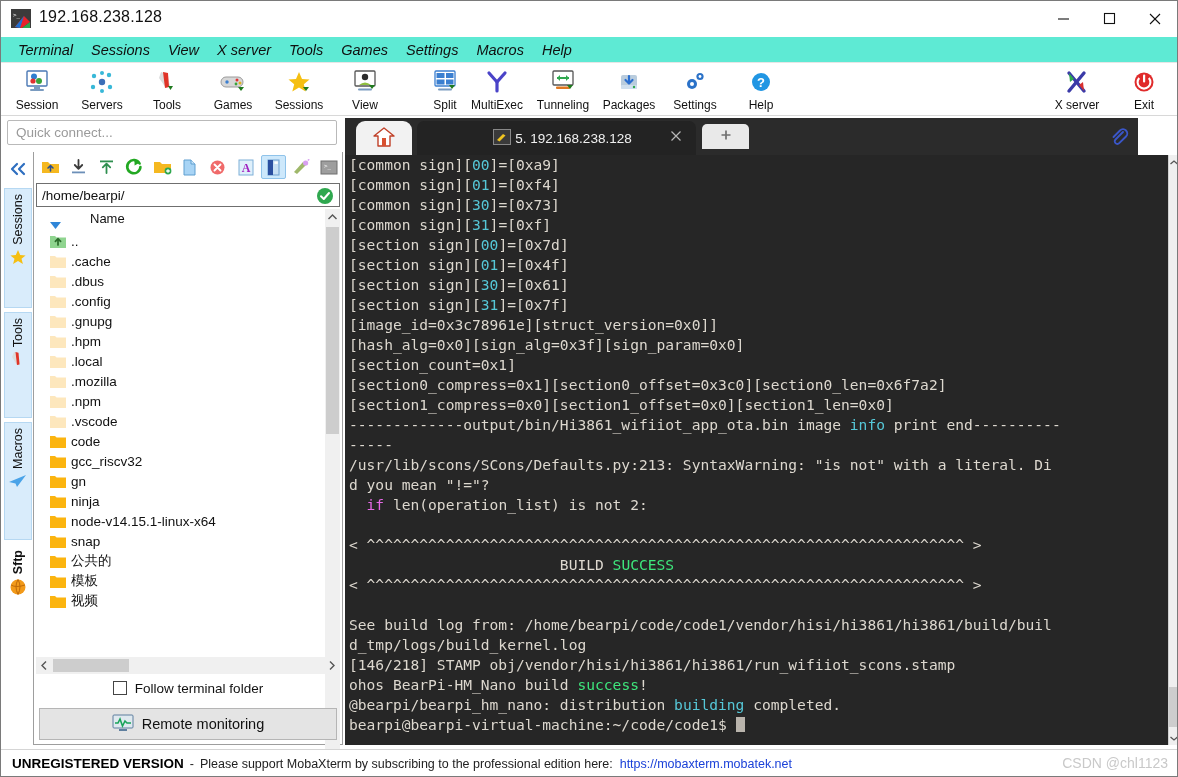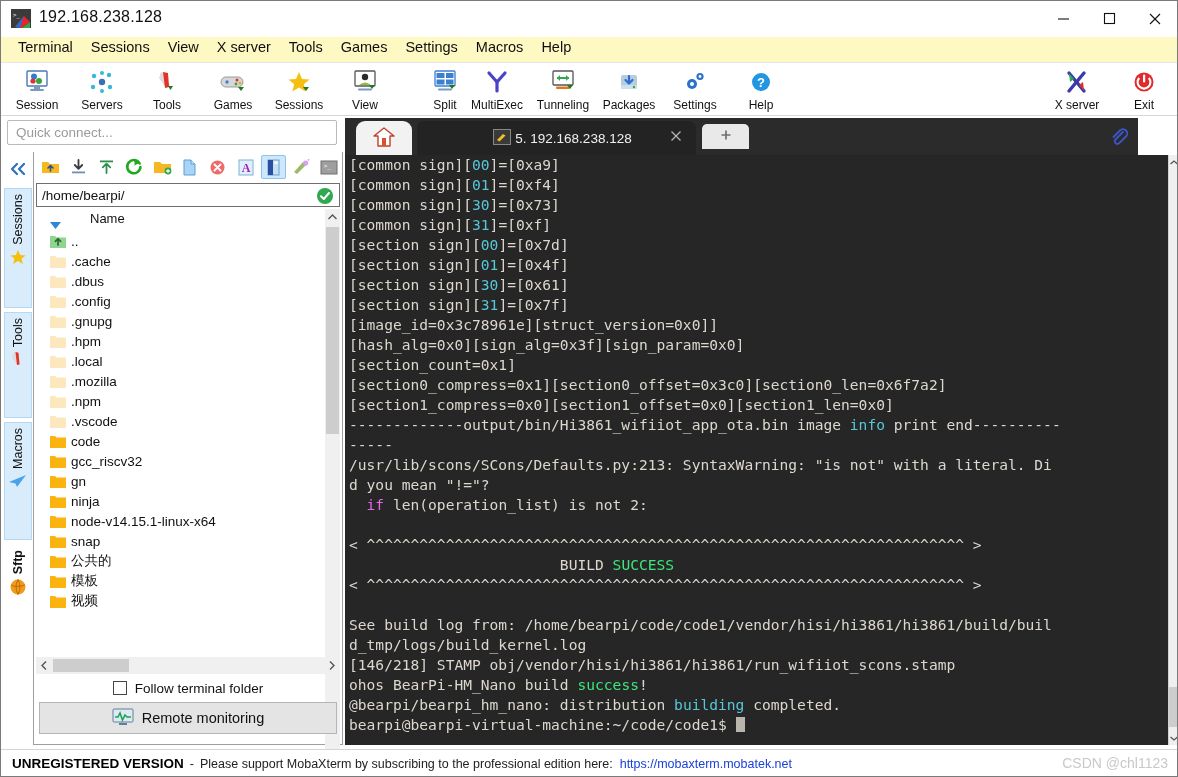--- a/index.html
+++ b/index.html
@@ -15,22 +15,22 @@
 
   
   .titlebar { position:absolute; left:0; top:0; width:1178px; height:37px; background:#fff; }
   .title-ico { position:absolute; left:11px; top:9px; width:20px; height:19px; }
   .title-text { position:absolute; left:39px; top:8px; font-size:16px; color:#111; letter-spacing:.2px; }
   .winbtns { position:absolute; right:0; top:0; height:37px; display:flex; }
   .winbtn { width:46px; height:37px; display:flex; align-items:center; justify-content:center; }
   .winbtn svg { display:block; }
 
   
-  .menubar { position:absolute; left:0; top:37px; width:1178px; height:26px; background:#fef9c3;
-             display:flex; align-items:flex-start; padding-left:9px; border-bottom:1px solid #e6e6e6; }
+  .menubar { position:absolute; left:0; top:37px; width:1178px; height:26px; background:#5eead4;
+             display:flex; align-items:center; padding-left:9px; border-bottom:1px solid #e6e6e6;font-style:italic; }
   .menu-item { font-size:14.5px; color:#101010; padding:2px 9px; white-space:nowrap; }
 
   
   .toolbar { position:absolute; left:0; top:64px; width:1178px; height:52px; background:#fff;
              border-bottom:1px solid #d8d8d8; }
   .tb-item { position:absolute; top:3px; width:68px; text-align:center; }
   .tb-ico { height:30px; display:flex; align-items:center; justify-content:center; }
   .tb-lbl { font-size:12px; color:#111; margin-top:1px; white-space:nowrap; }
 
   
@@ -87,21 +87,21 @@
                  display:flex; align-items:center; justify-content:center; }
   .hscroll .rt { position:absolute; right:0; top:0; width:16px; height:17px;
                  display:flex; align-items:center; justify-content:center; }
   .hscroll .thumb { position:absolute; left:17px; top:2px; width:76px; height:13px; background:#cdcdcd; }
 
   .followrow { position:absolute; left:2px; bottom:44px; width:304px; height:24px;
                display:flex; align-items:center; justify-content:center; gap:8px; }
   .chkbox { width:14px; height:14px; border:1px solid #444; background:#fff; }
   .followrow .flbl { font-size:13.5px; color:#111; }
 
-  .remotebtn { position:absolute; left:5px; bottom:10px; width:298px; height:32px;
+  .remotebtn { position:absolute; left:5px; bottom:4px; width:298px; height:32px;
                background:#e4e4e4; border:1px solid #b5b5b5;
                display:flex; align-items:center; justify-content:center; gap:8px; }
   .remotebtn .rlbl { font-size:14.5px; color:#111; }
 
   
   .tabstrip { position:absolute; left:345px; top:118px; width:793px; height:37px; background:#2b2b2b; }
   .tab-home { position:absolute; left:11px; top:3px; width:56px; height:34px; background:#f2f2f2;
               border-radius:9px 9px 0 0; display:flex; align-items:center; justify-content:center; }
   .tab-sess { position:absolute; left:72px; top:3px; width:279px; height:34px; background:#232323;
               border-radius:7px 7px 0 0; display:flex; align-items:center; padding-left:12px; gap:4px;justify-content:center; }

